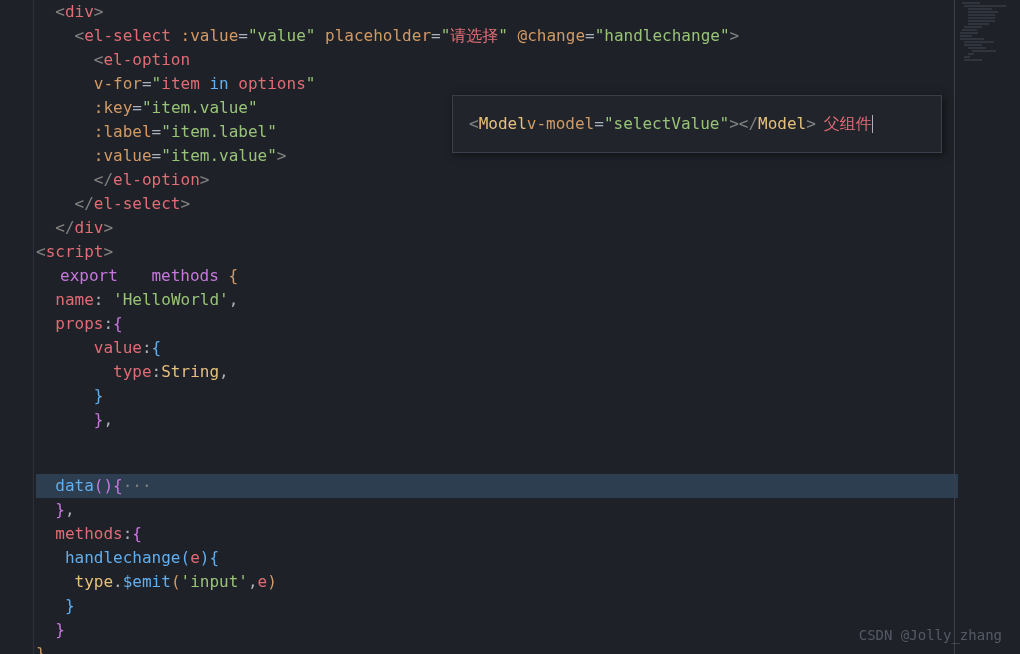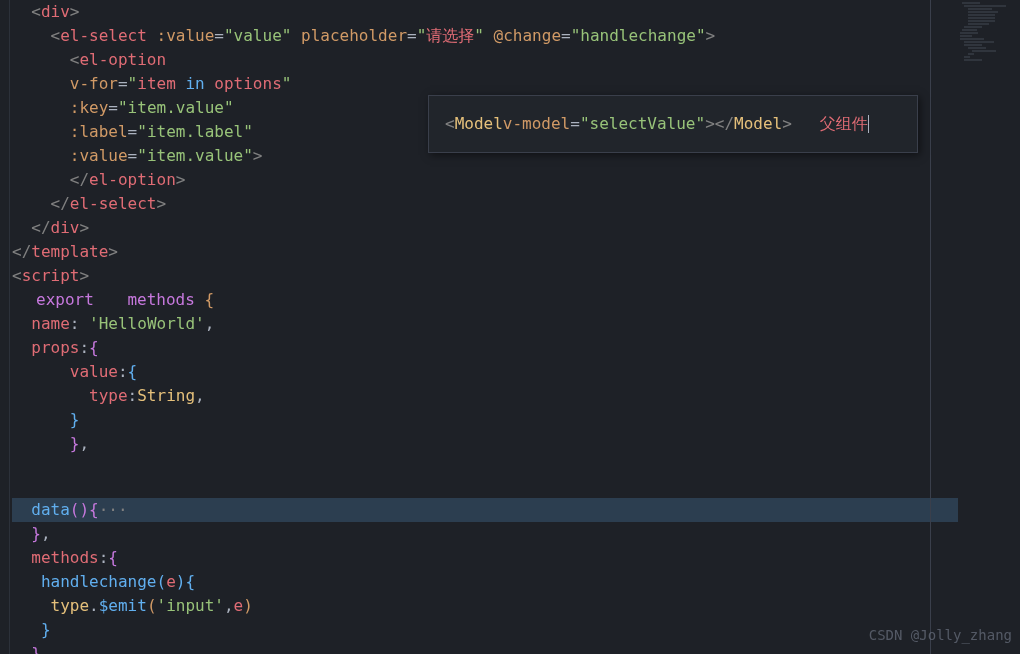--- a/index.html
+++ b/index.html
@@ -10,20 +10,21 @@
       font-size: 16px;
       line-height: 1.5;
       width: 1020px;
       height: 654px;
       overflow: hidden;
       position: relative;
     }
     .editor-container {
       display: flex;
       height: 100%;
+      padding-left: 24px;
     }
     .gutter {
       width: 10px;
       background: #1e2127;
       border-right: 1px solid #2c313a;
     }
     .code-area {
       flex: 1;
       padding: 0 2px;
       position: relative;
@@ -73,42 +74,42 @@
       height: 58px;
       background: #21252b;
       border: 1px solid #3a3f4b;
       box-shadow: 2px 2px 8px rgba(0,0,0,0.5);
       display: flex;
       align-items: center;
       padding: 0 16px;
     }
     .overlay-box .red-label {
       color: #e06c75;
-      margin-left: 28px;
+      margin-left: 8px;
     }
     .minimap {
       width: 60px;
       background: #1e2127;
       position: relative;
       padding-top: 2px;
     }
     .minimap-content {
       width: 100%;
       height: 60px;
       opacity: 0.3;
     }
     .minimap-line {
       height: 2px;
       background: #5c6370;
       margin-bottom: 1px;
     }
     .watermark {
       position: absolute;
       bottom: 8px;
-      right: 8px;
+      right: 18px;
       color: #6b7280;
       font-size: 14px;
       opacity: 0.7;
     }
     .cursor {
       display: inline-block;
       width: 1px;
       height: 18px;
       background: #abb2bf;
       vertical-align: middle;
@@ -135,21 +136,20 @@
     <div class="code-line">      <span class="attr-name">:label</span><span class="attr-equals">=</span><span class="attr-value">"<span>item.label</span>"</span></div>
 
     <div class="code-line">      <span class="attr-name">:value</span><span class="attr-equals">=</span><span class="attr-value">"<span>item.value</span>"</span><span class="tag-bracket">&gt;</span></div>
 
     <div class="code-line">      <span class="tag-bracket">&lt;/</span><span class="tag-name">el-option</span><span class="tag-bracket">&gt;</span></div>
 
     <div class="code-line">    <span class="tag-bracket">&lt;/</span><span class="tag-name">el-select</span><span class="tag-bracket">&gt;</span></div>
 
     <div class="code-line">  <span class="tag-bracket">&lt;/</span><span class="tag-name">div</span><span class="tag-bracket">&gt;</span></div>
 
-    <div class="code-line"><span class="tag-bracket">&lt;/</span><span class="tag-name">template</span><span class="tag-bracket">&gt;</span></div>
 
     <div class="code-line"><span class="tag-bracket">&lt;</span><span class="tag-name">script</span><span class="tag-bracket">&gt;</span></div>
 
     <div class="code-line"><span class="keyword-pink">export</span> <span class="keyword-pink">methods</span> <span class="brace-yellow">{</span></div>
 
     <div class="code-line">  <span class="property">name</span><span class="punctuation">:</span> <span class="string">'HelloWorld'</span><span class="punctuation">,</span></div>
 
     <div class="code-line">  <span class="property">props</span><span class="punctuation">:</span><span class="brace-pink">{</span></div>
 
     <div class="code-line">      <span class="property">value</span><span class="punctuation">:</span><span class="brace-blue">{</span></div>

